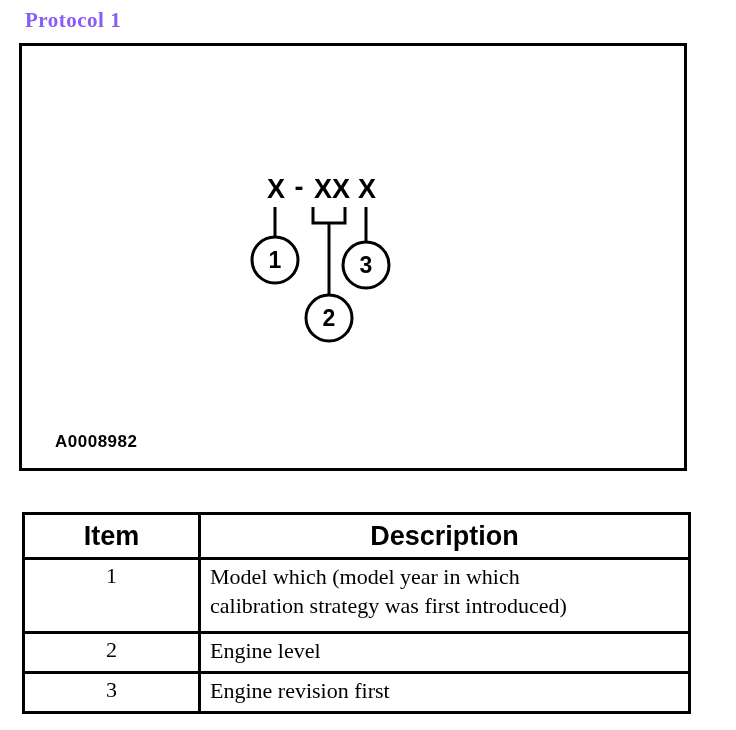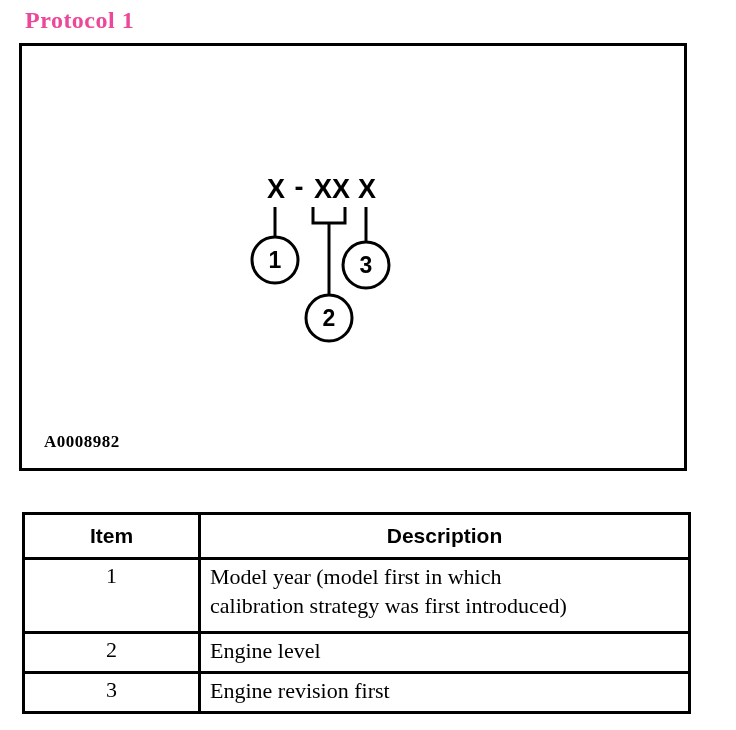--- a/index.html
+++ b/index.html
@@ -15,24 +15,24 @@
   .page {
     position: relative;
     width: 736px;
     height: 730px;
     background: #ffffff;
   }
   .title {
     margin: 8px 0 0 25px;
     font-family: "Liberation Serif", serif;
     font-weight: bold;
-    font-size: 24px;
+    font-size: 21px;
     line-height: 24px;
     letter-spacing: 0.5px;
-    color: #ec4899;
+    color: #8b5cf6;
   }
   .figure-box {
     box-sizing: border-box;
     position: relative;
     margin: 11px 0 0 19px;
     width: 668px;
     height: 428px;
     border: 3px solid #000000;
     background: #ffffff;
   }
@@ -56,40 +56,40 @@
   }
   .diagram .code-char {
     font-size: 27px;
     letter-spacing: 0px;
   }
   .diagram .callout-num {
     font-size: 23px;
   }
   .figure-id {
     position: absolute;
-    left: 22px;
+    left: 33px;
     bottom: 16px;
-    font-family: Liberation Serif, serif;
+    font-family: Liberation Sans, sans-serif;
     font-weight: bold;
     font-size: 17px;
     letter-spacing: 0.5px;
   }
   .info-table {
     border-collapse: collapse;
     margin: 41px 0 0 22px;
     table-layout: fixed;
   }
   .info-table th, .info-table td {
     border: 3px solid #000000;
     box-sizing: border-box;
   }
   .info-table th {
     font-family: "Liberation Sans", sans-serif;
     font-weight: bold;
-    font-size: 21px;
+    font-size: 27px;
     text-align: center;
     vertical-align: middle;
   }
   .header-row { height: 45px; }
   .row-1 { height: 74px; }
   .row-2 { height: 40px; }
   .row-3 { height: 40px; }
   .col-item { width: 176px; }
   .col-desc { width: 490px; }
   .item-cell {
@@ -146,21 +146,21 @@
   <table class="info-table">
     <thead>
       <tr class="header-row">
         <th class="col-item">Item</th>
         <th class="col-desc">Description</th>
       </tr>
     </thead>
     <tbody>
       <tr class="row-1">
         <td class="item-cell">1</td>
-        <td class="desc-cell">Model year (model first in which
+        <td class="desc-cell">Model which (model year in which
 calibration strategy was first introduced)</td>
       </tr>
       <tr class="row-2">
         <td class="item-cell">2</td>
         <td class="desc-cell">Engine level</td>
       </tr>
       <tr class="row-3">
         <td class="item-cell">3</td>
         <td class="desc-cell">Engine revision first</td>
       </tr>

